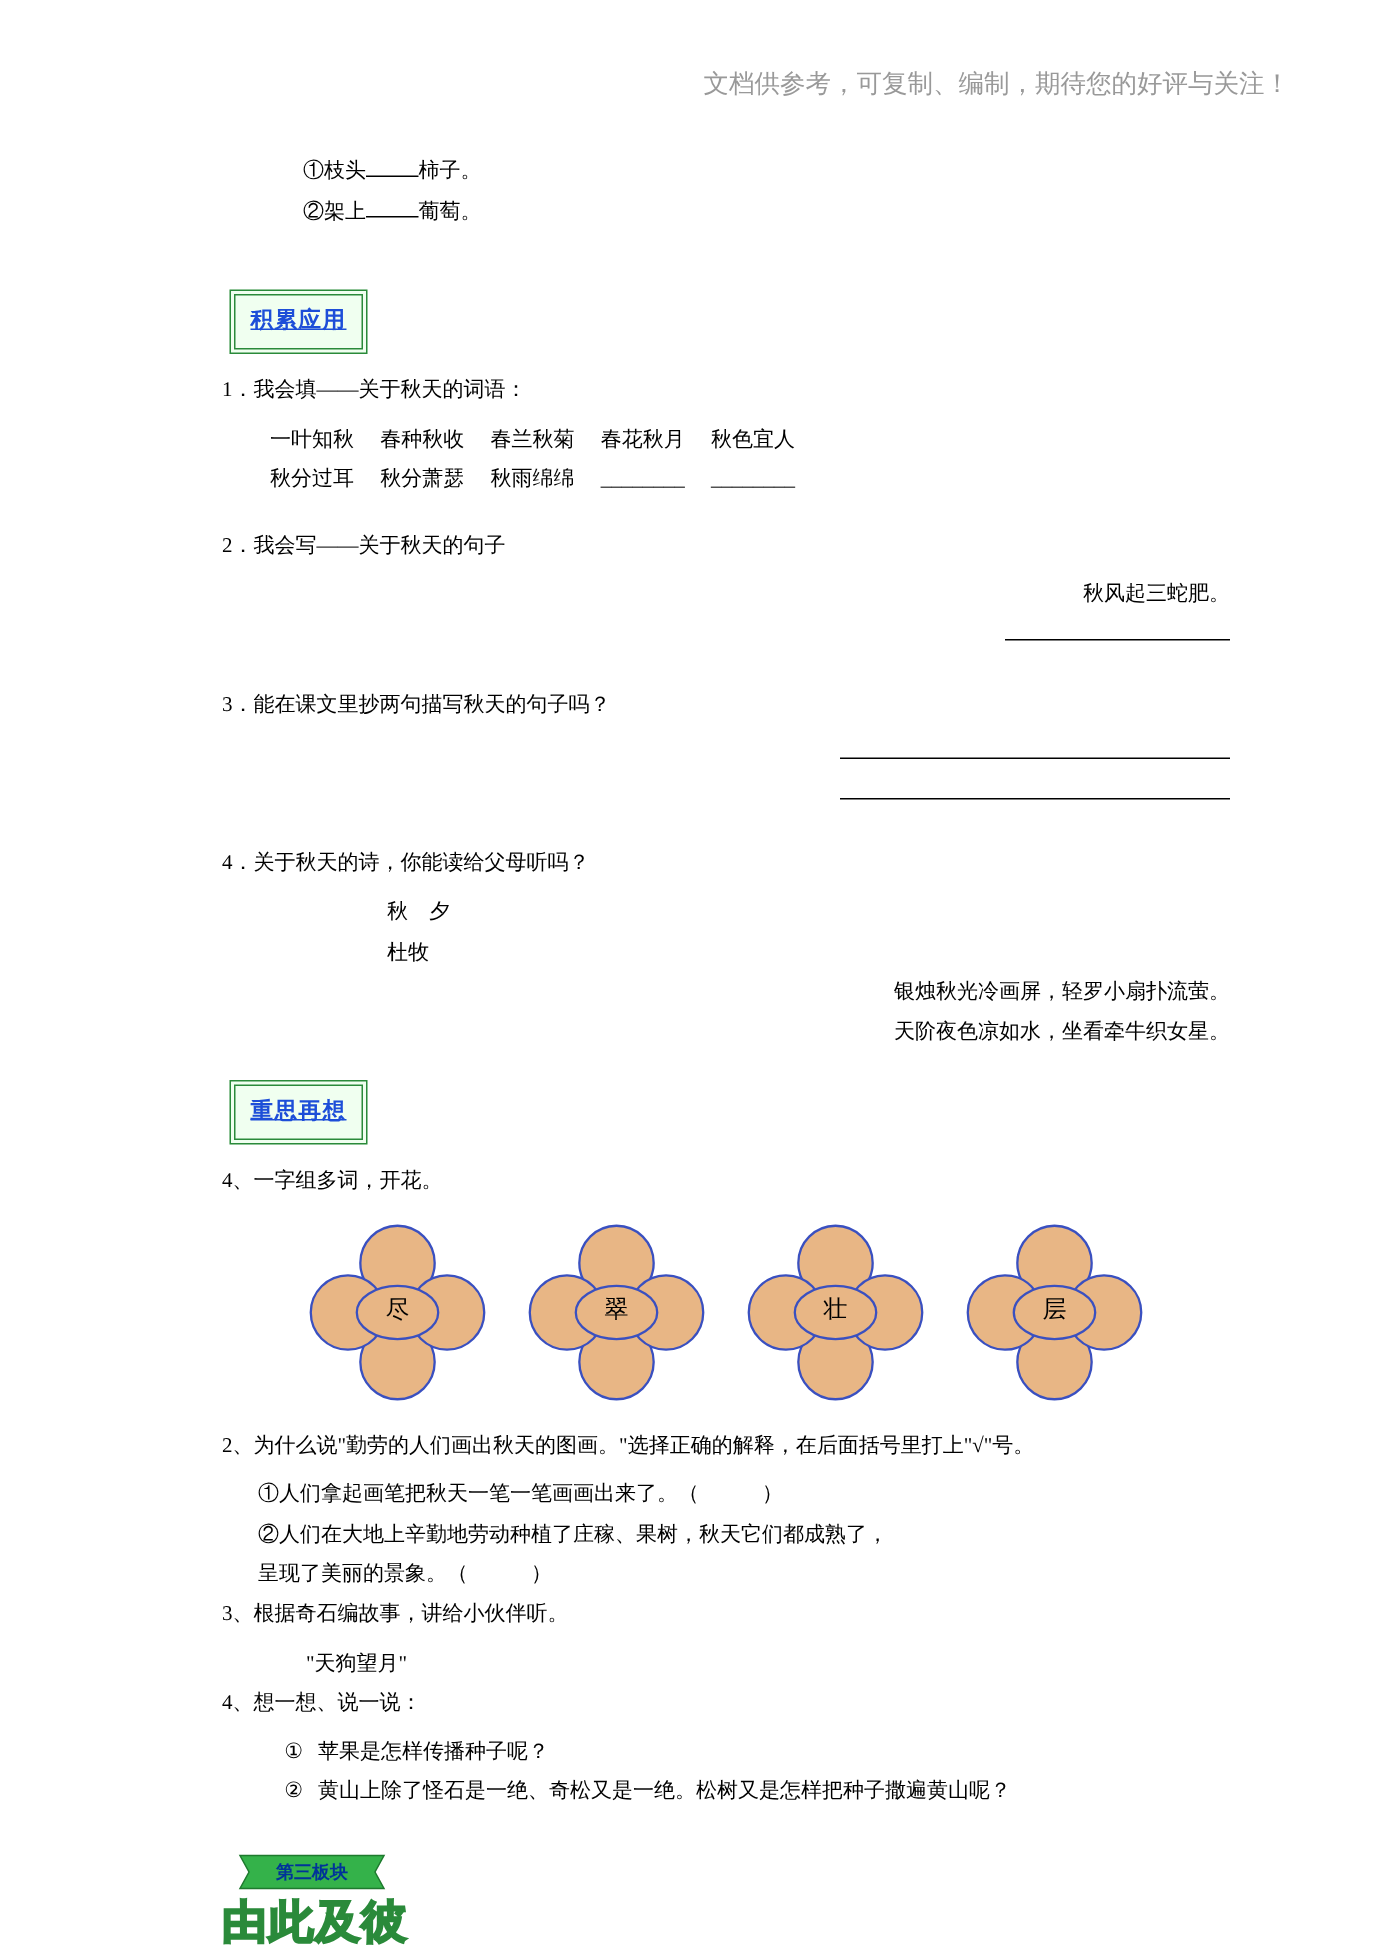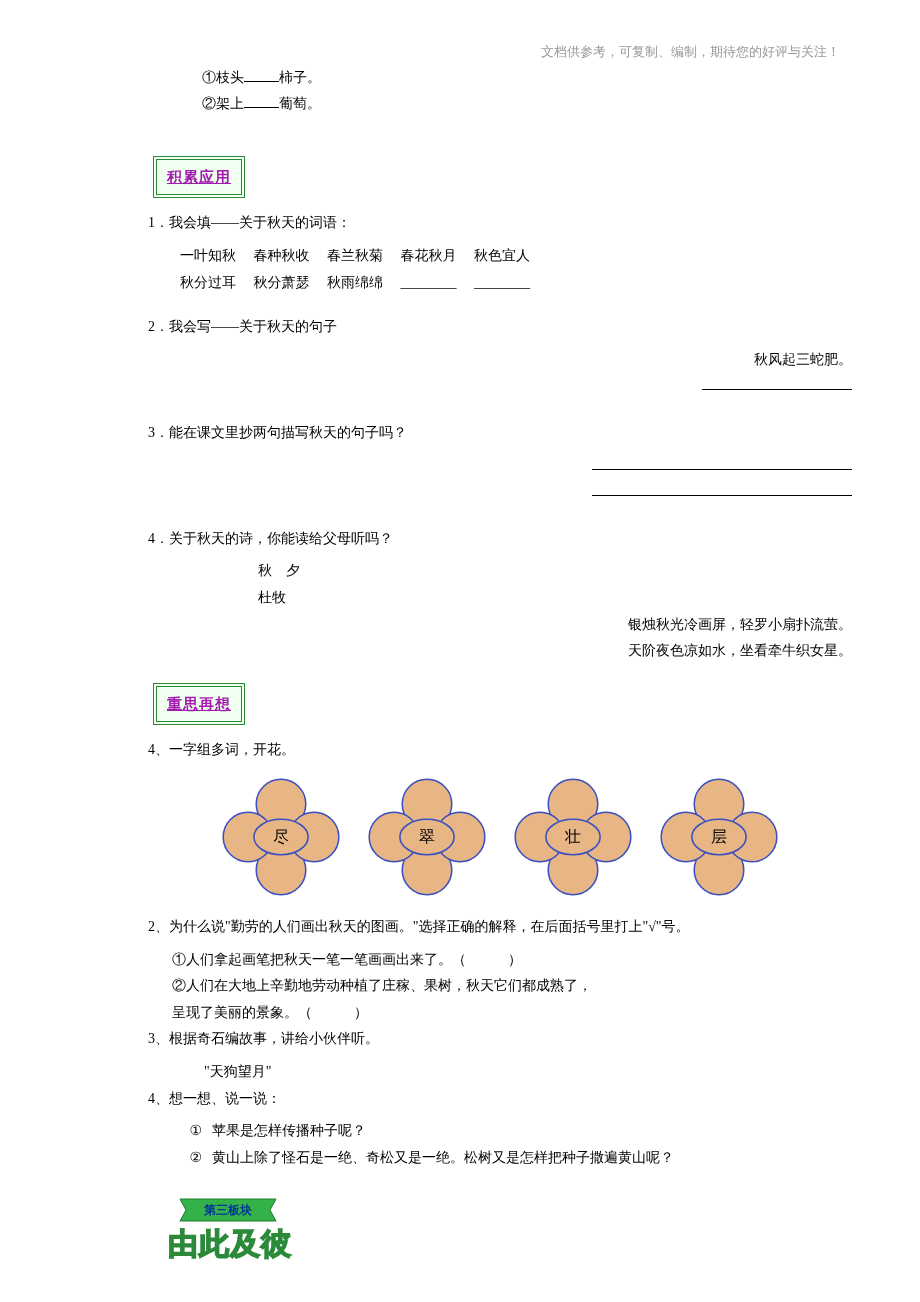--- a/index.html
+++ b/index.html
@@ -8,47 +8,48 @@
     font-size: 14px;
     line-height: 1.9;
     background: #fff;
     color: #000;
     width: 920px;
     padding: 40px 0 30px 0;
   }
   .header-note {
     text-align: right;
     color: #999;
-    font-size: 13px;
-    padding-right: 80px;
+    font-size: 17px;
+    padding-right: 60px;
+    margin-bottom: 30px;
   }
   .content {
     padding-left: 148px;
-    padding-right: 68px;
+    padding-right: 100px;
   }
   .two-col {
     display: flex;
     margin-bottom: 20px;
   }
   .col-left { width: 250px; padding-left: 54px;}
   .col-right { }
   .blank-long { display:inline-block; border-bottom:1px solid #000; width:70px; height:1em; vertical-align:baseline;}
   .blank-med { display:inline-block; border-bottom:1px solid #000; width:35px; height:1em; vertical-align:baseline;}
   .blank-line { display:inline-block; border-bottom:1px solid #000; width:260px; height:1em;}
   .sec-label {
     display: inline-block;
     border: 4px double #2a8a3a;
     background: #f0fff0;
     padding: 3px 10px;
     margin-left: 5px;
     margin-top: 18px;
     margin-bottom: 12px;
   }
   .sec-label span {
-    color: #a21caf;
+    color: #1d4ed8;
     font-weight: bold;
     font-size: 15px;
     text-decoration: underline;
     letter-spacing: 1px;
   }
   .para { margin-bottom: 6px; }
   .indent1 { padding-left: 32px; text-align: right; }
   .indent2 { padding-left: 56px; }
   .indent-num { padding-left: 24px; }
   .center-poem { padding-left: 110px; }
@@ -66,21 +67,21 @@
     display:flex;
     align-items:center;
     justify-content:center;
   }
   .flower .center {
     position: relative;
     z-index: 3;
     font-size: 16px;
   }
   .flower svg { position:absolute; inset:0; }
-  .banner-wrap { margin-top: 22px; margin-left: 20px;}
+  .banner-wrap { margin-top: 22px; margin-left: 0;}
   .banner-wrap svg { display:block; }
   .outline-title {
     font-family: "SimHei","Microsoft YaHei",sans-serif;
     font-size: 30px;
     font-weight: 900;
     -webkit-text-stroke: 1.5px #2a8a3a;
     -webkit-text-fill-color: #fff;
     color: #1d4ed8;
     letter-spacing: 1px;
     line-height: 1.1;

